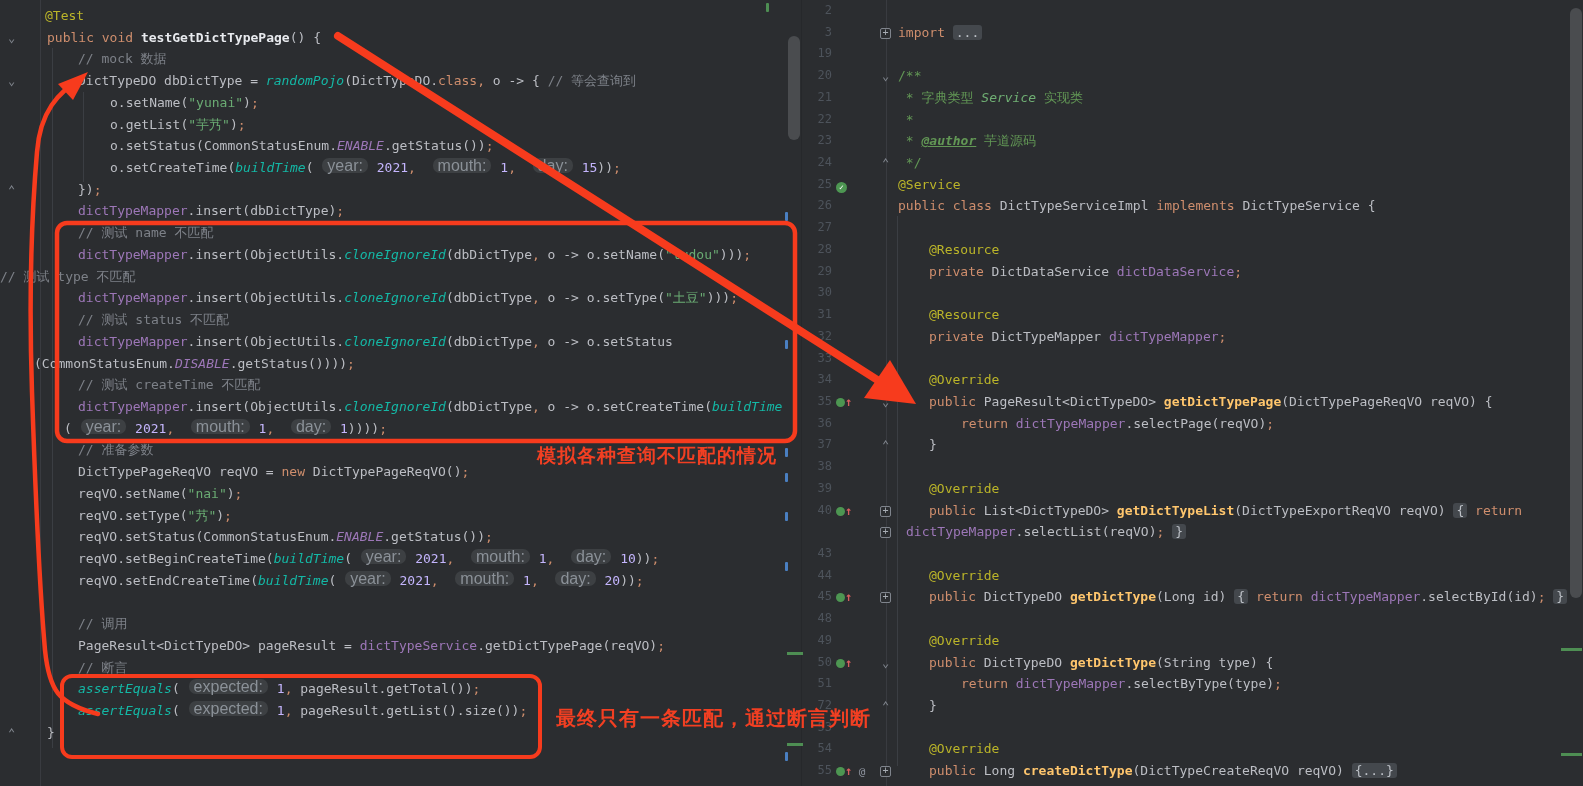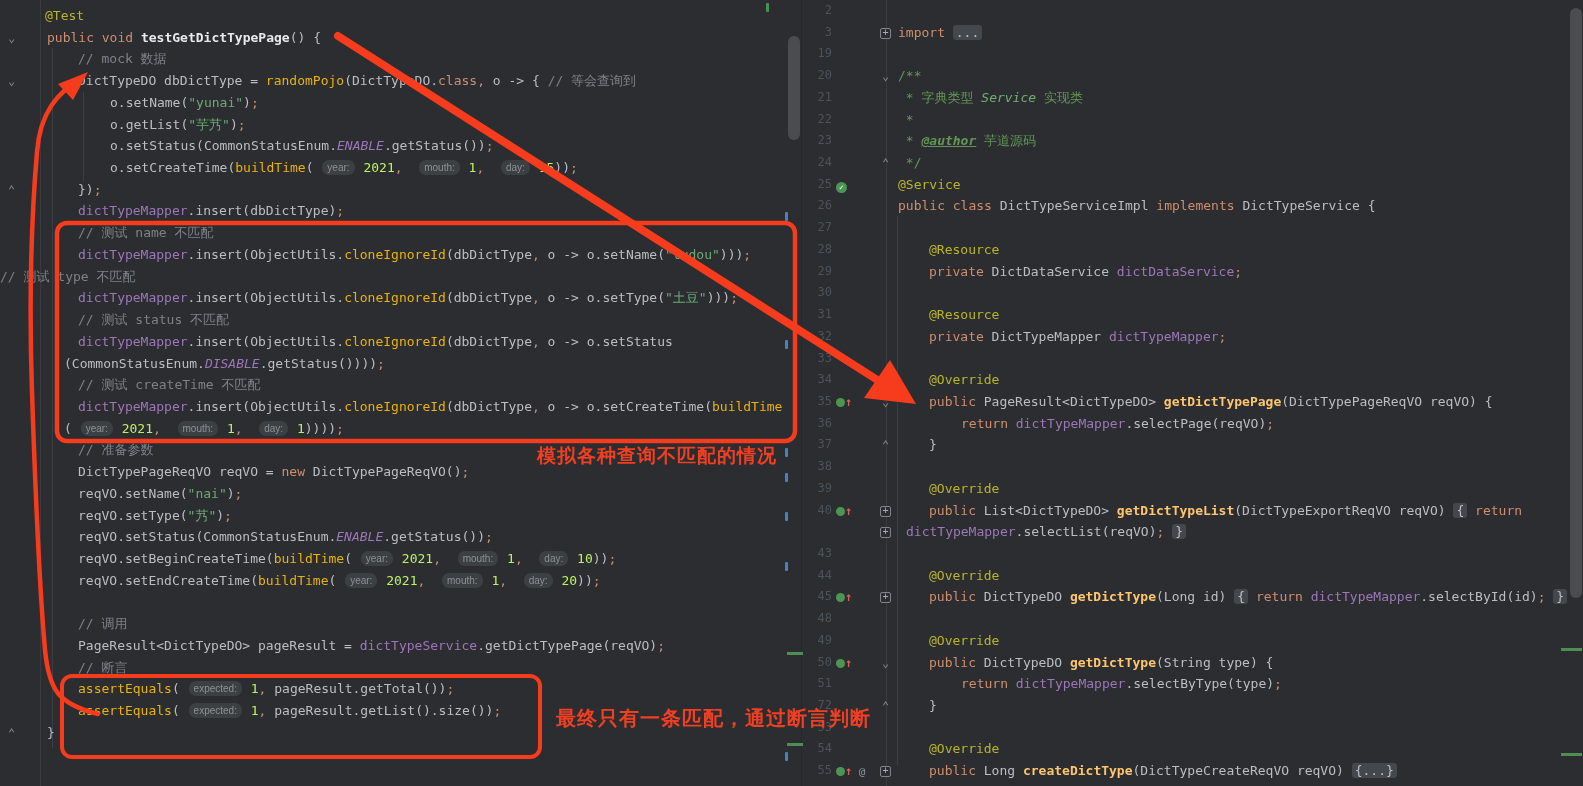--- a/index.html
+++ b/index.html
@@ -12,25 +12,25 @@
   .iguide{position:absolute;width:1px;background:#3b3e43;}
   .l-row,.r-row{height:21.72px;line-height:21.72px;white-space:pre;position:relative;}
   #left-lines{padding-top:5px;}
   .r-num{display:inline-block;width:32px;text-align:right;color:#4d535b;font-size:12px;
          vertical-align:top;padding-right:0;}
   .r-ico{display:inline-block;width:54px;vertical-align:top;padding-left:4px;overflow:visible;}
   .r-code{display:inline;}
   .tok-t{color:#bcbec4}.tok-k{color:#cf8e6d}.tok-a{color:#bbb529}.tok-s{color:#6aab73}
   .tok-c{color:#7d8188}.tok-d{color:#629755}.tok-di{color:#6fae73;font-style:italic}
   .tok-dt{color:#629755;font-weight:bold;font-style:italic;text-decoration:underline}
-  .tok-n{color:#bef264}.tok-f{color:#9d77b8}.tok-m{color:#ffc66d;font-weight:bold}
-  .tok-mw{color:#e8eaee;font-weight:bold}.tok-i{color:#eab308}
+  .tok-n{color:#c4b5fd}.tok-f{color:#9d77b8}.tok-m{color:#ffc66d;font-weight:bold}
+  .tok-mw{color:#e8eaee;font-weight:bold}.tok-i{font-style:italic;color:#14b8a6}
   .tok-ic{font-style:italic;color:#9d77b8}.tok-p{color:#cf8e6d}
   .tok-h{background:#3d4043;color:#8b9198;border-radius:7px;padding:0 5px;margin:0 1px;
-         font-family:"Liberation Sans",sans-serif;font-size:10px;display:inline-block;
+         font-family:"Liberation Sans",sans-serif;font-size:16px;display:inline-block;
          line-height:15px;vertical-align:1px;}
   .tok-fb{background:#44484d;color:#bdc1c7;border-radius:3px;padding:0 3px;}
   .fi{color:#7f848c;font-size:12px;font-weight:bold;}
   .l-fold{position:absolute;left:8px;top:0;}
   .r-fold{position:absolute;left:79px;top:0;width:13px;text-align:center;}
   .plusbox{display:inline-block;width:9px;height:9px;border:1px solid #7f848c;border-radius:2px;
            color:#a8adb4;font-size:10px;line-height:8px;text-align:center;background:#2b2d30;
            vertical-align:1px;}
   .ovd{display:inline-block;width:9px;height:9px;border-radius:50%;background:#4d9652;vertical-align:-1px;}
   .ova{color:#d85f5f;font-weight:bold;font-size:12px;}
@@ -65,21 +65,21 @@
         <div class="l-row" style="padding-left: 110px;"><span class="tok-t">o.setStatus(CommonStatusEnum.</span><span class="tok-ic">ENABLE</span><span class="tok-t">.getStatus())</span><span class="tok-p">;</span></div>
         <div class="l-row" style="padding-left: 110px;"><span class="tok-t">o.setCreateTime(</span><span class="tok-i">buildTime</span><span class="tok-t">( </span><span class="tok-h">year:</span><span class="tok-t"> </span><span class="tok-n">2021</span><span class="tok-p">,</span><span class="tok-t">  </span><span class="tok-h">mouth:</span><span class="tok-t"> </span><span class="tok-n">1</span><span class="tok-p">,</span><span class="tok-t">  </span><span class="tok-h">day:</span><span class="tok-t"> </span><span class="tok-n">15</span><span class="tok-t">))</span><span class="tok-p">;</span></div>
         <div class="l-row" style="padding-left: 78px;"><span class="l-fold"><span class="fi">⌃</span></span><span class="tok-t">})</span><span class="tok-p">;</span></div>
         <div class="l-row" style="padding-left: 78px;"><span class="tok-f">dictTypeMapper</span><span class="tok-t">.insert(dbDictType)</span><span class="tok-p">;</span></div>
         <div class="l-row" style="padding-left: 78px;"><span class="tok-c">// 测试 name 不匹配</span></div>
         <div class="l-row" style="padding-left: 78px;"><span class="tok-f">dictTypeMapper</span><span class="tok-t">.insert(ObjectUtils.</span><span class="tok-i">cloneIgnoreId</span><span class="tok-t">(dbDictType</span><span class="tok-p">,</span><span class="tok-t"> o -&gt; o.setName(</span><span class="tok-s">"tudou"</span><span class="tok-t">)))</span><span class="tok-p">;</span></div>
         <div class="l-row" style=""><span class="tok-c">// 测试 type 不匹配</span></div>
         <div class="l-row" style="padding-left: 78px;"><span class="tok-f">dictTypeMapper</span><span class="tok-t">.insert(ObjectUtils.</span><span class="tok-i">cloneIgnoreId</span><span class="tok-t">(dbDictType</span><span class="tok-p">,</span><span class="tok-t"> o -&gt; o.setType(</span><span class="tok-s">"土豆"</span><span class="tok-t">)))</span><span class="tok-p">;</span></div>
         <div class="l-row" style="padding-left: 78px;"><span class="tok-c">// 测试 status 不匹配</span></div>
         <div class="l-row" style="padding-left: 78px;"><span class="tok-f">dictTypeMapper</span><span class="tok-t">.insert(ObjectUtils.</span><span class="tok-i">cloneIgnoreId</span><span class="tok-t">(dbDictType</span><span class="tok-p">,</span><span class="tok-t"> o -&gt; o.setStatus</span></div>
-        <div class="l-row" style="padding-left: 64px;"><span class="tok-t">(CommonStatusEnum.</span><span class="tok-ic">DISABLE</span><span class="tok-t">.getStatus())))</span><span class="tok-p">;</span></div>
+        <div class="l-row" style="padding-left: 34px;"><span class="tok-t">(CommonStatusEnum.</span><span class="tok-ic">DISABLE</span><span class="tok-t">.getStatus())))</span><span class="tok-p">;</span></div>
         <div class="l-row" style="padding-left: 78px;"><span class="tok-c">// 测试 createTime 不匹配</span></div>
         <div class="l-row" style="padding-left: 78px;"><span class="tok-f">dictTypeMapper</span><span class="tok-t">.insert(ObjectUtils.</span><span class="tok-i">cloneIgnoreId</span><span class="tok-t">(dbDictType</span><span class="tok-p">,</span><span class="tok-t"> o -&gt; o.setCreateTime(</span><span class="tok-i">buildTime</span></div>
         <div class="l-row" style="padding-left: 64px;"><span class="tok-t">( </span><span class="tok-h">year:</span><span class="tok-t"> </span><span class="tok-n">2021</span><span class="tok-p">,</span><span class="tok-t">  </span><span class="tok-h">mouth:</span><span class="tok-t"> </span><span class="tok-n">1</span><span class="tok-p">,</span><span class="tok-t">  </span><span class="tok-h">day:</span><span class="tok-t"> </span><span class="tok-n">1</span><span class="tok-t">))))</span><span class="tok-p">;</span></div>
         <div class="l-row" style="padding-left: 78px;"><span class="tok-c">// 准备参数</span></div>
         <div class="l-row" style="padding-left: 78px;"><span class="tok-t">DictTypePageReqVO reqVO = </span><span class="tok-k">new</span><span class="tok-t"> DictTypePageReqVO()</span><span class="tok-p">;</span></div>
         <div class="l-row" style="padding-left: 78px;"><span class="tok-t">reqVO.setName(</span><span class="tok-s">"nai"</span><span class="tok-t">)</span><span class="tok-p">;</span></div>
         <div class="l-row" style="padding-left: 78px;"><span class="tok-t">reqVO.setType(</span><span class="tok-s">"艿"</span><span class="tok-t">)</span><span class="tok-p">;</span></div>
         <div class="l-row" style="padding-left: 78px;"><span class="tok-t">reqVO.setStatus(CommonStatusEnum.</span><span class="tok-ic">ENABLE</span><span class="tok-t">.getStatus())</span><span class="tok-p">;</span></div>
         <div class="l-row" style="padding-left: 78px;"><span class="tok-t">reqVO.setBeginCreateTime(</span><span class="tok-i">buildTime</span><span class="tok-t">( </span><span class="tok-h">year:</span><span class="tok-t"> </span><span class="tok-n">2021</span><span class="tok-p">,</span><span class="tok-t">  </span><span class="tok-h">mouth:</span><span class="tok-t"> </span><span class="tok-n">1</span><span class="tok-p">,</span><span class="tok-t">  </span><span class="tok-h">day:</span><span class="tok-t"> </span><span class="tok-n">10</span><span class="tok-t">))</span><span class="tok-p">;</span></div>
         <div class="l-row" style="padding-left: 78px;"><span class="tok-t">reqVO.setEndCreateTime(</span><span class="tok-i">buildTime</span><span class="tok-t">( </span><span class="tok-h">year:</span><span class="tok-t"> </span><span class="tok-n">2021</span><span class="tok-p">,</span><span class="tok-t">  </span><span class="tok-h">mouth:</span><span class="tok-t"> </span><span class="tok-n">1</span><span class="tok-p">,</span><span class="tok-t">  </span><span class="tok-h">day:</span><span class="tok-t"> </span><span class="tok-n">20</span><span class="tok-t">))</span><span class="tok-p">;</span></div>

